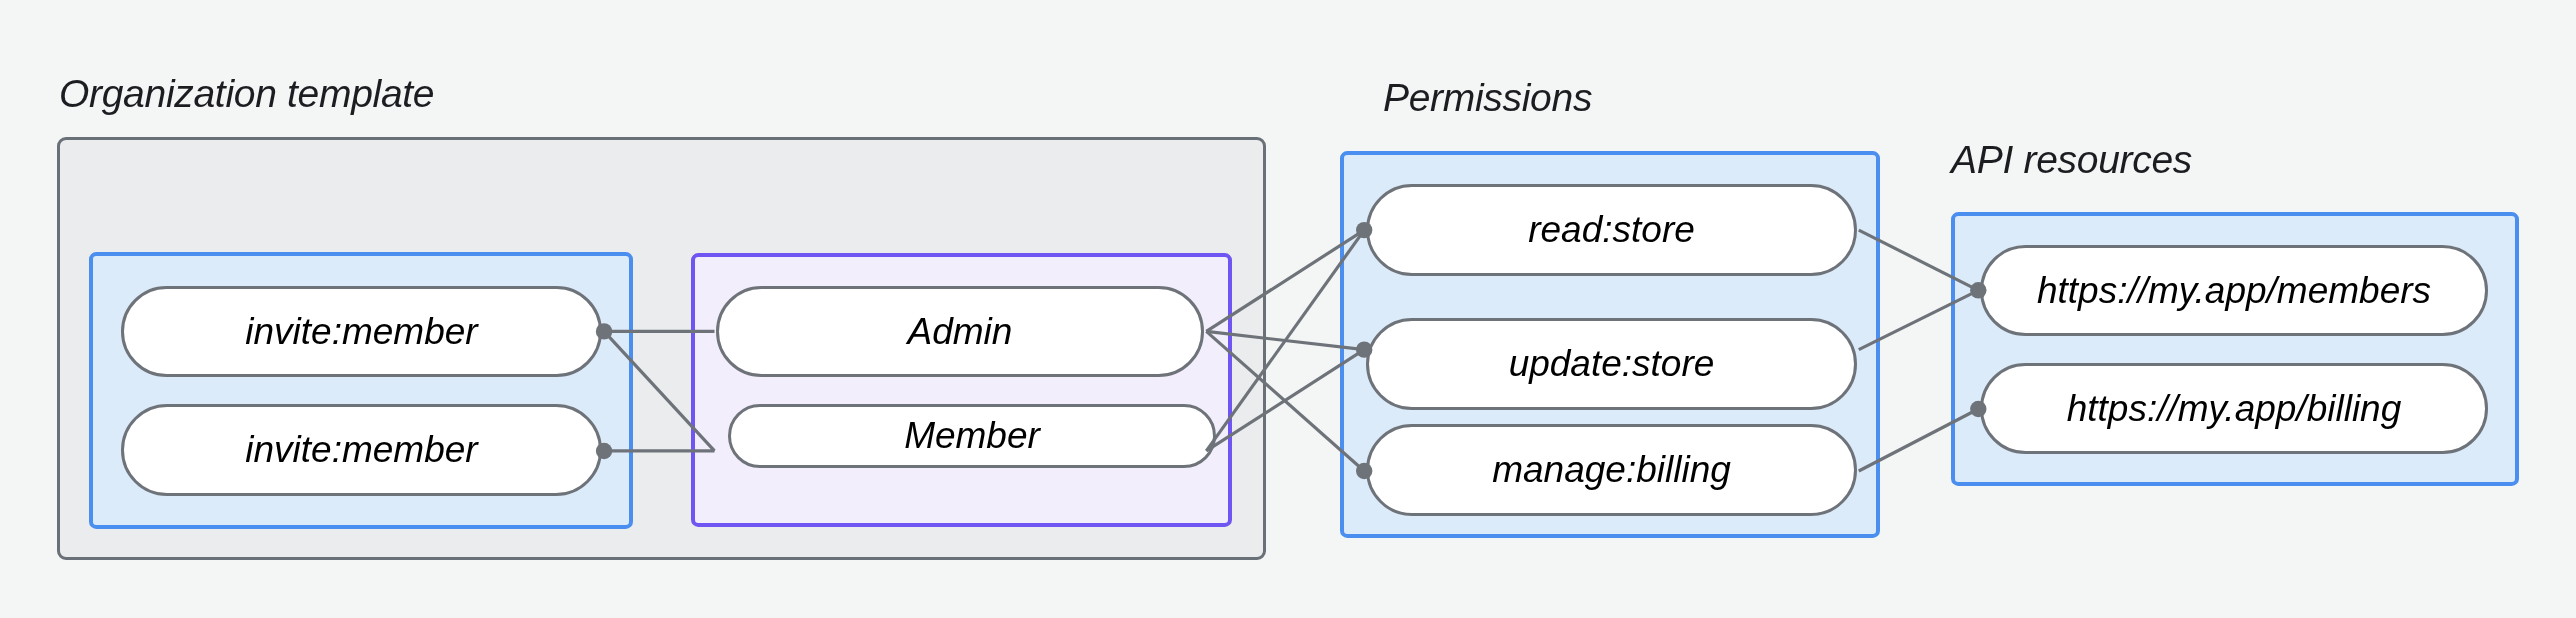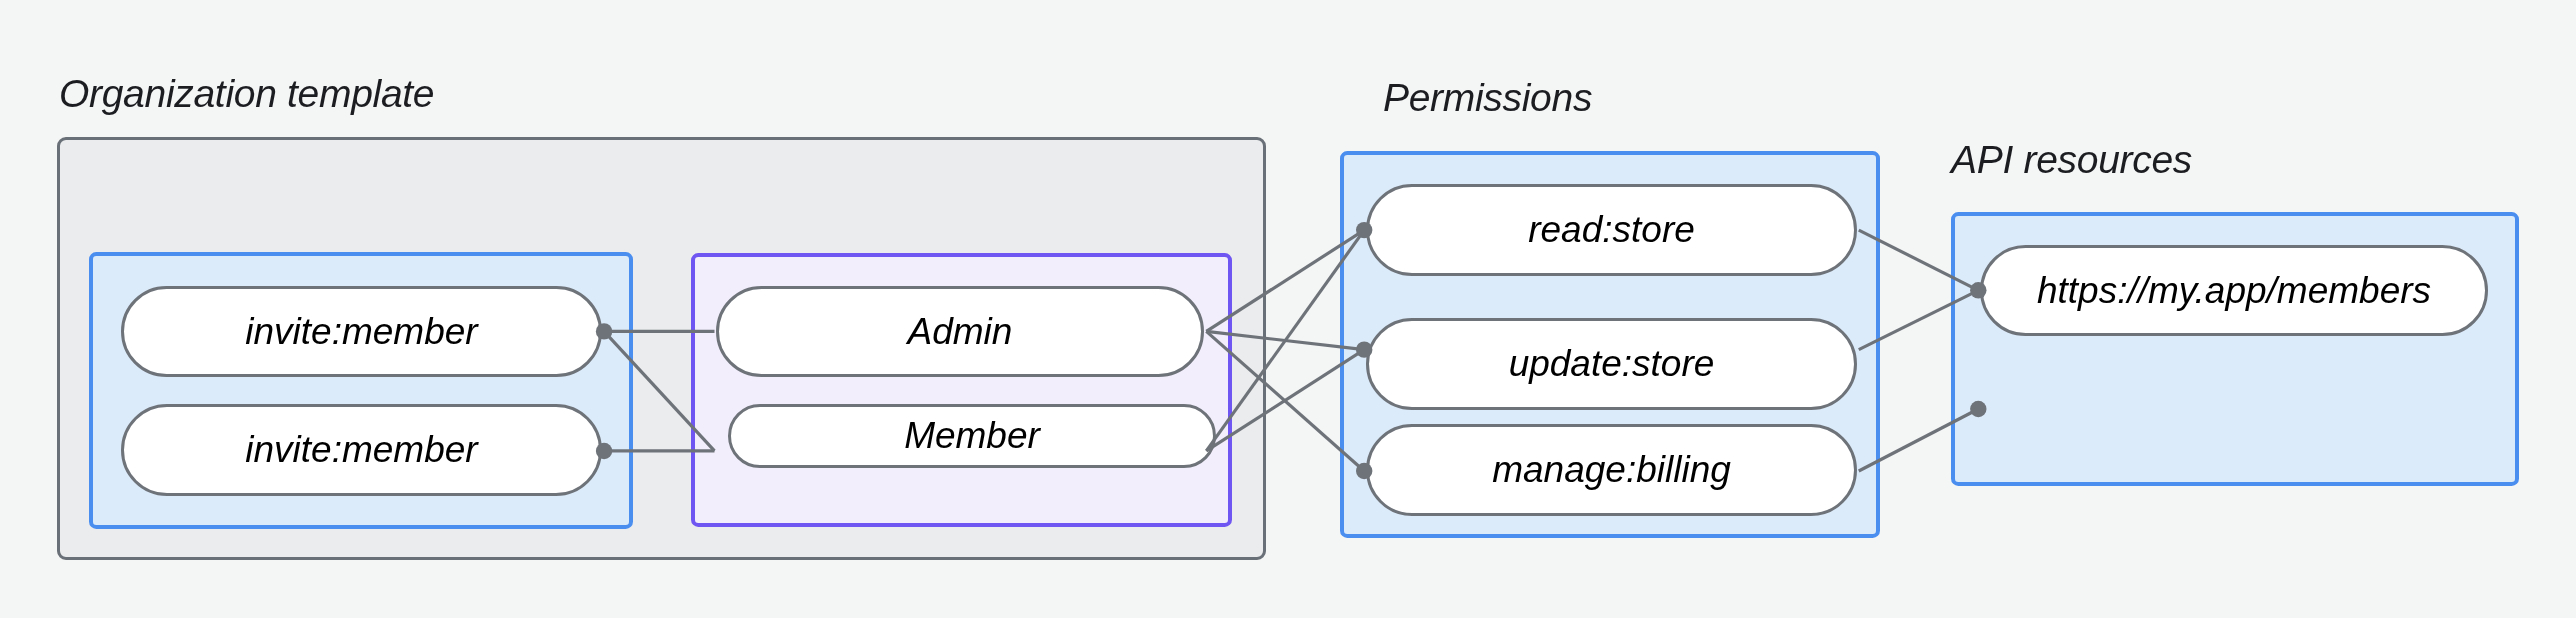--- a/index.html
+++ b/index.html
@@ -81,20 +81,21 @@
   <div class="pill" style="left:121px; top:404px; width:481px; height:92px;">invite:member</div>
 
   <div class="pill" style="left:716px; top:286px; width:488px; height:91px;">Admin</div>
   <div class="pill" style="left:728px; top:404px; width:488px; height:64px;">Member</div>
 
   <div class="pill" style="left:1366px; top:184px; width:491px; height:92px;">read:store</div>
   <div class="pill" style="left:1366px; top:318px; width:491px; height:92px;">update:store</div>
   <div class="pill" style="left:1366px; top:424px; width:491px; height:92px;">manage:billing</div>
 
   <div class="pill" style="left:1980px; top:245px; width:508px; height:91px;">https://my.app/members</div>
+  <div class="pill" style="left:1980px; top:363px; width:508px; height:91px;">https://my.app/billing</div>
 
   <svg id="edge-layer" viewBox="0 0 2823 678" xmlns="http://www.w3.org/2000/svg">
       <line x1="662" y1="363" x2="783" y2="363" stroke="#6e737a" stroke-width="3.5"></line>
       <line x1="662" y1="363" x2="783" y2="494" stroke="#6e737a" stroke-width="3.5"></line>
       <line x1="662" y1="494" x2="783" y2="494" stroke="#6e737a" stroke-width="3.5"></line>
       <line x1="1322" y1="363" x2="1495" y2="252" stroke="#6e737a" stroke-width="3.5"></line>
       <line x1="1322" y1="363" x2="1495" y2="383" stroke="#6e737a" stroke-width="3.5"></line>
       <line x1="1322" y1="363" x2="1495" y2="516" stroke="#6e737a" stroke-width="3.5"></line>
       <line x1="1322" y1="494" x2="1495" y2="252" stroke="#6e737a" stroke-width="3.5"></line>
       <line x1="1322" y1="494" x2="1495" y2="383" stroke="#6e737a" stroke-width="3.5"></line>

